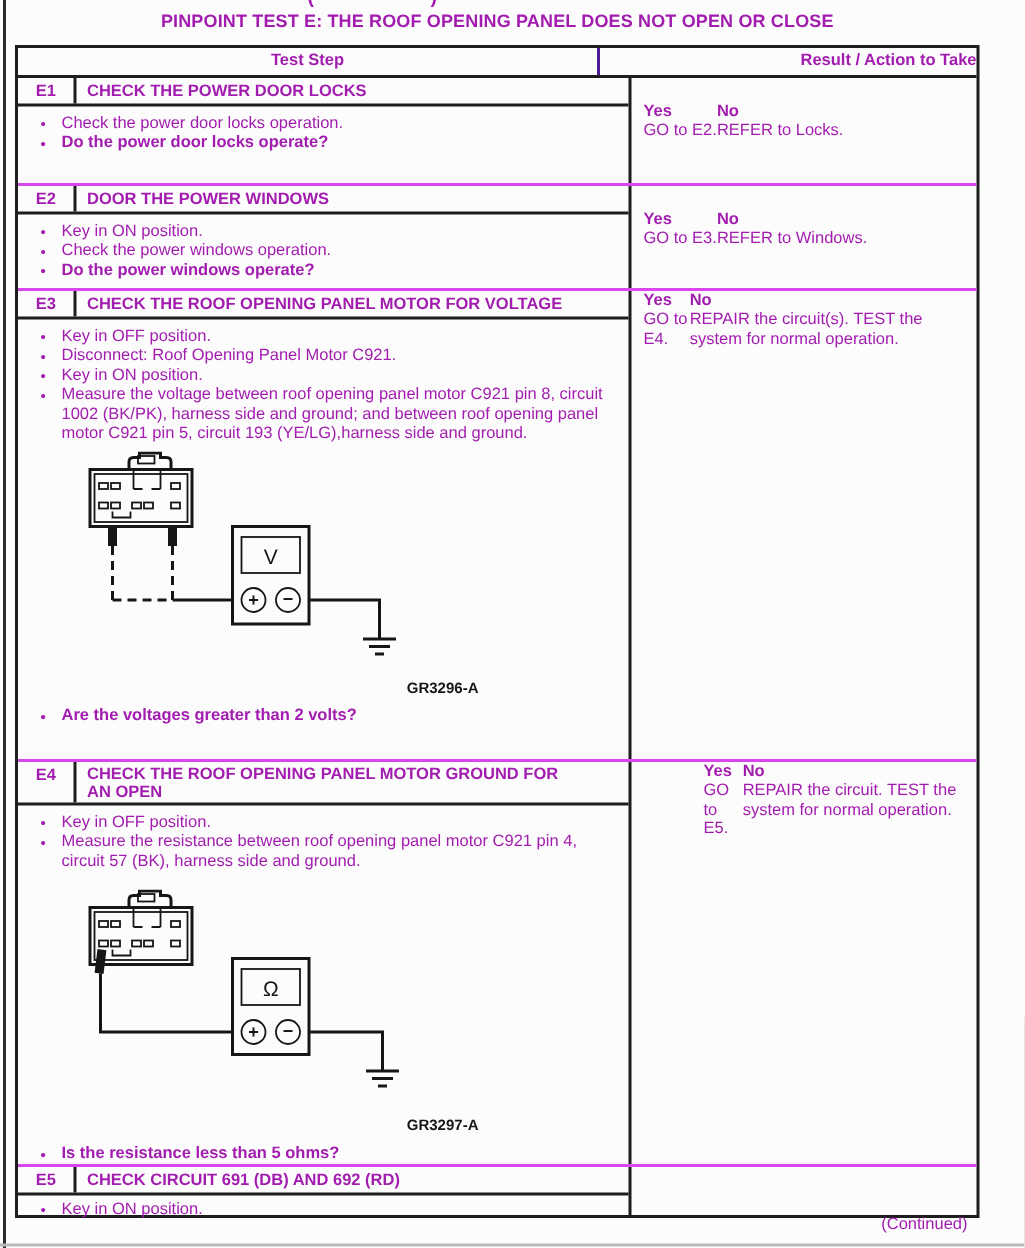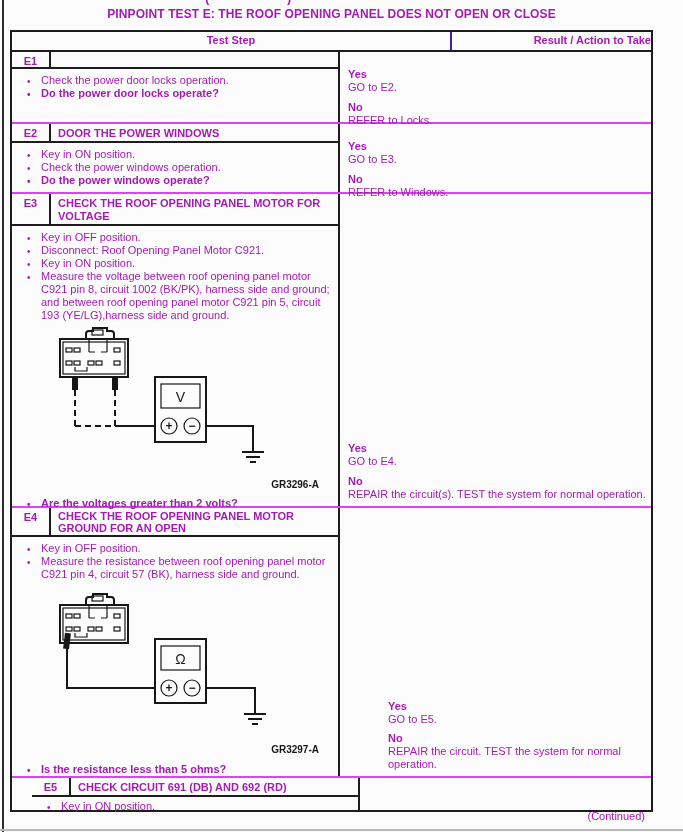--- a/index.html
+++ b/index.html
@@ -20,28 +20,28 @@
     position:absolute; top:7px; left:10px; width:643px;
     text-align:center; font-weight:bold; font-size:12px; letter-spacing:0.1px;
     white-space:nowrap;
   }
 
   .tbl {
     position:absolute; top:30px; left:10px; width:643px;
     border:2px solid #1d1d1d; box-sizing:border-box; background:#fcfcfc;
   }
   .thr { display:flex; height:18px; border-bottom:2px solid #1d1d1d; font-weight:bold; font-size:11px; }
-  .th-step  { width:440px; box-sizing:border-box; border-right:2px solid #4c1d95; text-align:center; line-height:17px; }
+  .th-step  { width:388px; box-sizing:border-box; border-right:2px solid #4c1d95; text-align:center; line-height:17px; }
   .th-result{ flex:1; text-align:right; line-height:17px; }
 
   .group { display:flex; box-sizing:border-box; }
   .group + .group { border-top:2px solid #d946ef; }
-  .g1,.g2 { height:70px; } .g3 { height:314px; } .g4 { height:270px;gap:40px; } .g5 { height:34px;padding-left:20px; }
-
-  .left { width:328px; box-sizing:border-box; border-right:2px solid #1d1d1d; display:flex; flex-direction:column; }
+  .g1,.g2 { height:70px; } .g3 { height:314px; } .g4 { height:270px;gap:40px; } .g5 { height:34px; }
+
+  .left { width:409px; box-sizing:border-box; border-right:2px solid #1d1d1d; display:flex; flex-direction:column; }
   .ghead { display:flex; border-bottom:2px solid #1d1d1d; font-weight:bold; font-size:11px; flex:0 0 auto; }
   .ghead.tall .gtitle { line-height:12px; padding-top:2px; max-width:330px; }
   .eno { width:39px; box-sizing:border-box; border-right:2px solid #1d1d1d; text-align:center; padding-top:3px; }
   .gtitle { flex:1; padding:3px 4px 1px 7px; line-height:13px; }
 
   .gbody { flex:1; padding-top:5px; font-size:11px; }
   ul.bullets { margin:0; padding:0; list-style:none; }
   ul.bullets li { position:relative; padding:0 8px 0 29px; line-height:13px; }
   ul.bullets li::before { content:"•"; position:absolute; left:15px; top:1px; font-size:10px; }
   ul.bullets li.bold { font-weight:bold; }
@@ -50,21 +50,21 @@
   .figure { display:block; margin-left:30px; }
   .fig3 { margin-top:5px; }
   .fig4 { margin-top:12px; }
   .fig-line { stroke:#161616; stroke-width:2; fill:none; }
   .fig-thin { stroke:#161616; stroke-width:1.2; fill:none; }
   .fig-dash { stroke:#161616; stroke-width:2; fill:none; stroke-dasharray:6 4; }
   .fig-label { font-weight:bold; font-size:10px; fill:#161616; }
   .meter-sym { font-size:14px; fill:#161616; }
   .term-sym { font-size:12px; fill:#161616; font-weight:bold; }
 
-  .result { flex:1; box-sizing:border-box; display:flex; flex-direction:column; font-size:11px; padding:0 4px 0 8px; }
+  .result { flex:1; box-sizing:border-box; display:flex; flex-direction:row; font-size:11px; padding:0 4px 0 8px; }
   .result.top { padding-top:16px; } 
   .result.bottom { justify-content:flex-end; padding-bottom:6px; }
   .rblock { margin-bottom:7px; } .rblock:last-child { margin-bottom:0; }
   .verdict { font-weight:bold; line-height:13px; }
   .action { line-height:12.5px; }
 
   .continued { position:absolute; top:810px; right:38px; font-size:11px; }
 </style>
 </head>
 <body>
@@ -84,20 +84,21 @@
 
     <div class="thr">
       <div class="th-step">Test Step</div>
       <div class="th-result">Result / Action to Take</div>
     </div>
 
     <div class="group g1">
       <div class="left">
         <div class="ghead">
           <div class="eno">E1</div>
+          <div class="gtitle">CHECK THE POWER DOOR LOCKS</div>
         </div>
         <div class="gbody">
           <ul class="bullets">
             <li>Check the power door locks operation.</li>
             <li class="bold">Do the power door locks operate?</li>
           </ul>
         </div>
       </div>
       <div class="result top">
         <div class="rblock">

